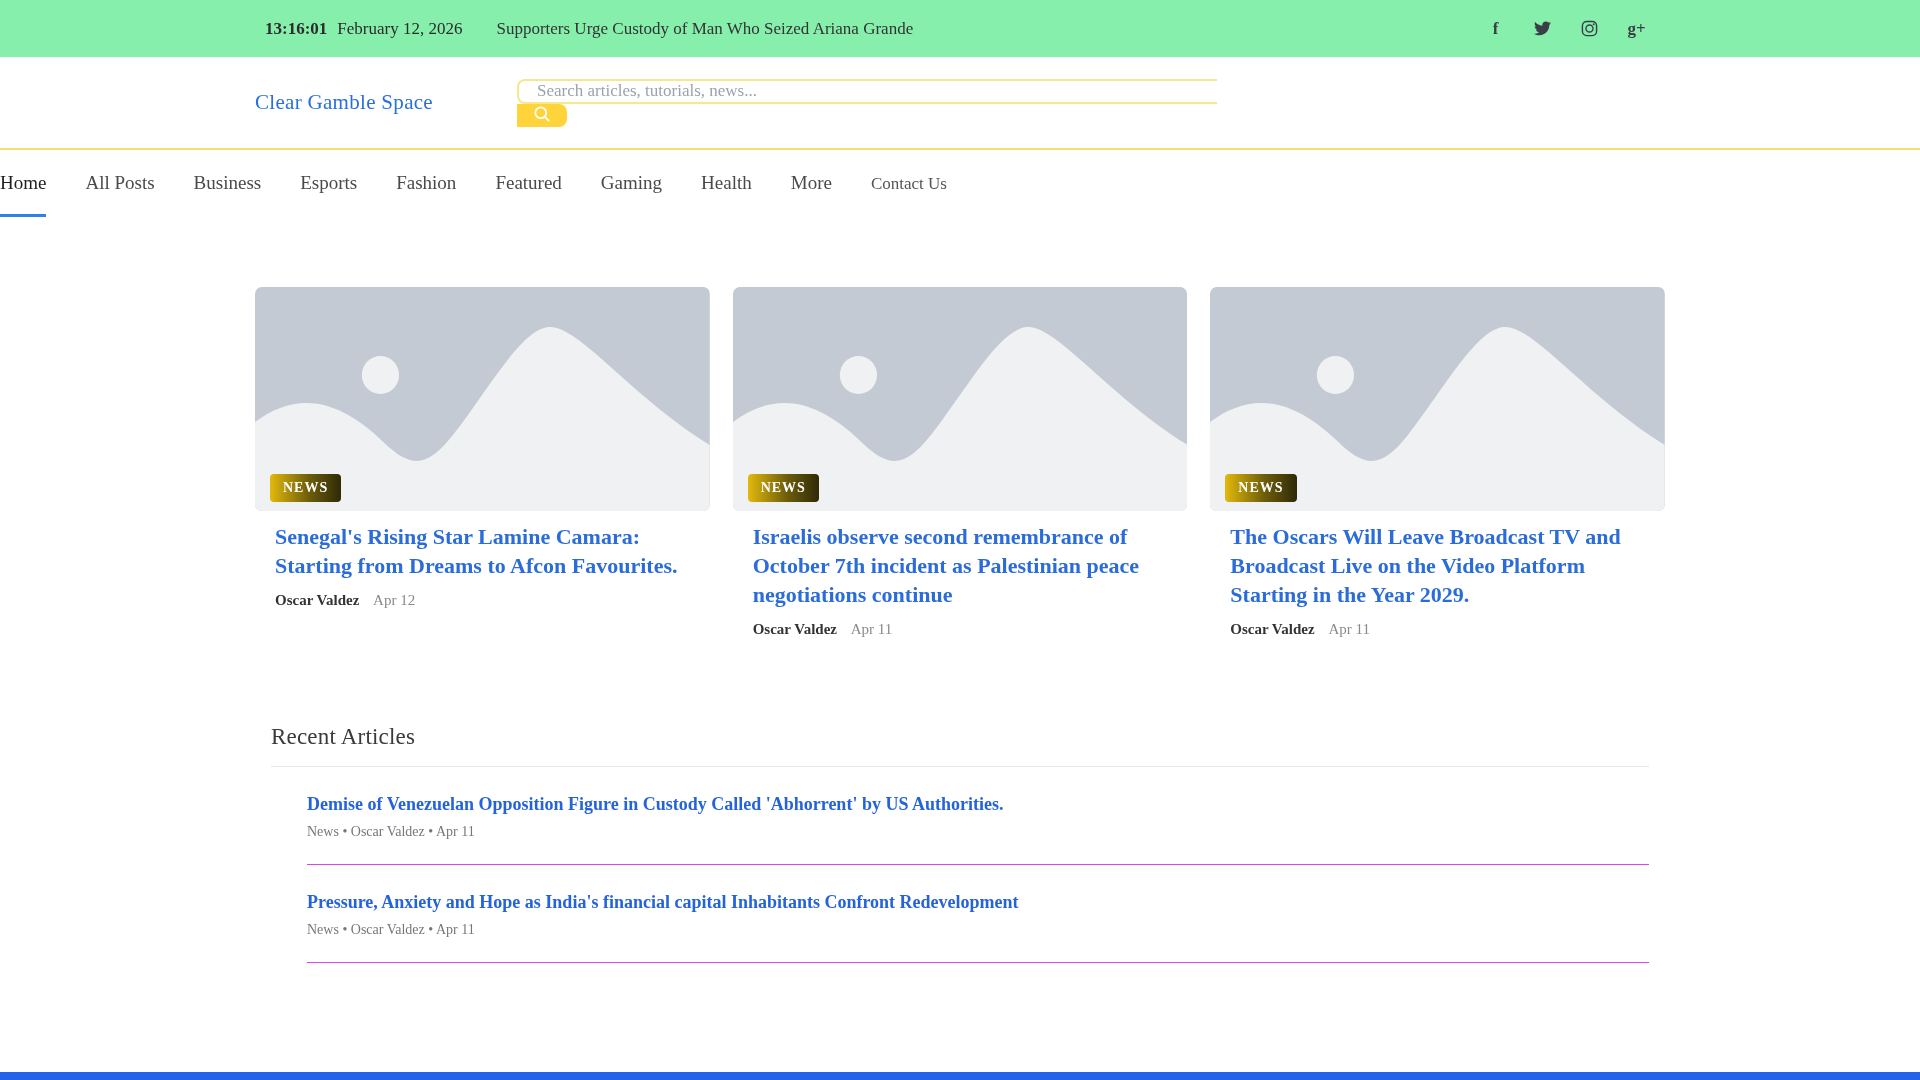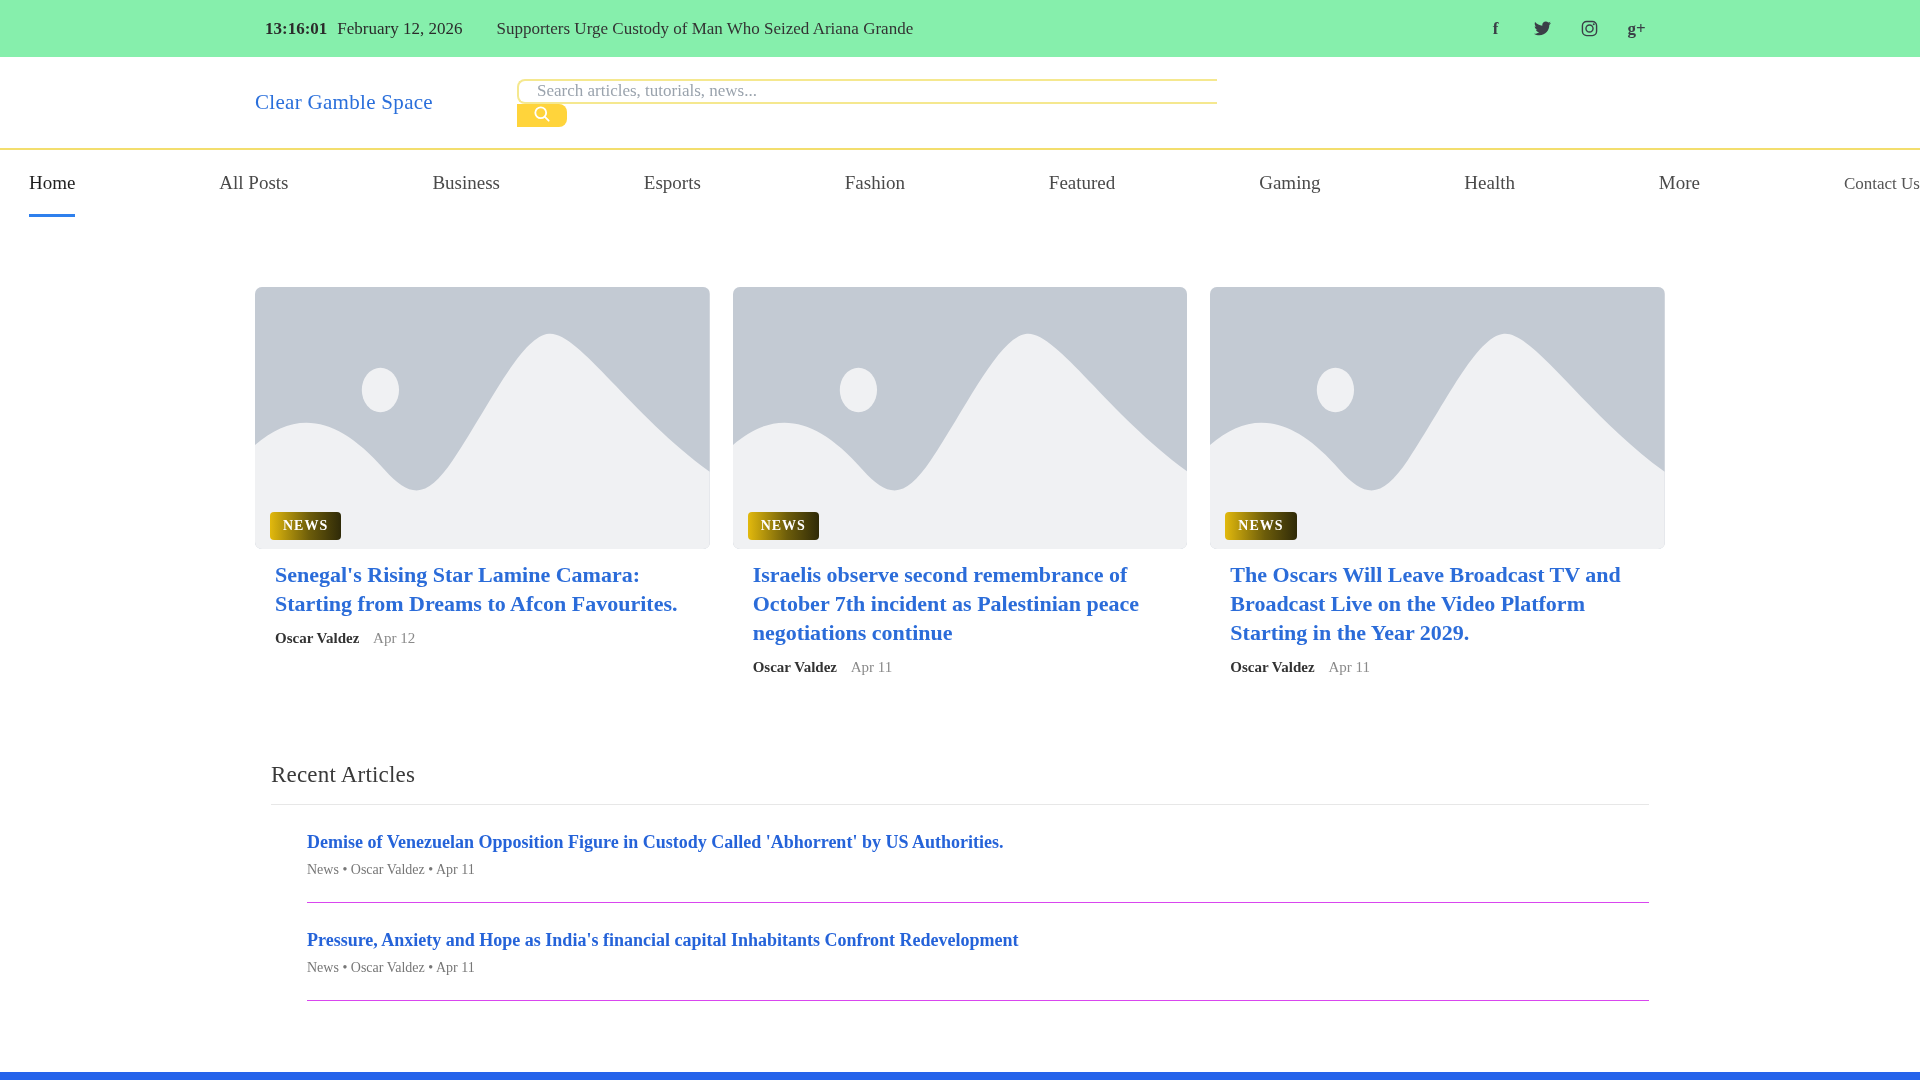--- a/index.html
+++ b/index.html
@@ -22,29 +22,29 @@
   .header-inner { width:1440px; margin:0 auto; padding:0 15px; display:flex; align-items:center; }
   .logo { color:#2a6fdb; font-size:21px; letter-spacing:.3px; cursor:pointer; }
   .search-wrap { margin-left:84px; display:flex; width:700px; height:48px;flex-direction:column; }
   .search-input { flex:1; border:2px solid #f5e88f; border-right:none; border-radius:8px 0 0 8px;
     padding:0 18px; font-size:17px; font-family:"Liberation Serif","DejaVu Serif",serif; color:#555; outline:none; }
   .search-input::placeholder { color:#9aa3ad; }
   .search-btn { width:50px; border:none; background:#ffd43b; border-radius:0 8px 8px 0;
     display:flex; align-items:center; justify-content:center; cursor:pointer; }
 
   
-  .nav { display:flex; justify-content:space-between; align-items:baseline; margin-top:22px;margin-left:29px; }
+  .nav { display:flex; justify-content:flex-start; align-items:baseline; gap:39px; margin-top:22px; }
   .nav-item { font-size:19px; color:#4a4a4a; cursor:pointer; padding-bottom:20px; }
   .nav-item.active { color:#1f1f1f; border-bottom:3px solid #2f80ed; }
   .nav-item.contact { font-size:17px; color:#555; }
 
   
   .cards { width:1440px; margin:70px auto 0; padding:0 15px; display:flex; gap:23px; }
   .card { flex:1; cursor:pointer; }
-  .card-media { position:relative; height:262px; border-radius:7px; overflow:hidden; background:#eef0f2; }
+  .card-media { position:relative; height:224px; border-radius:7px; overflow:hidden; background:#eef0f2; }
   .card-media svg { display:block; width:100%; height:100%; }
   .badge { position:absolute; left:15px; bottom:9px; color:#fff; font-size:14px; font-weight:bold;
     letter-spacing:1px; padding:6px 13px; border-radius:4px;
     background:linear-gradient(90deg,#e2b90d 0%,#6d5d0a 55%,#2f2a08 100%); }
   .card-title { margin:11px 20px 0; font-size:22px; line-height:29px; font-weight:bold; color:#2b6cd9; }
   .card-meta { margin:12px 20px 0; font-size:15px; }
   .card-author { font-weight:bold; color:#333; }
   .card-date { color:#8a8a8a; margin-left:10px; }
 
   

